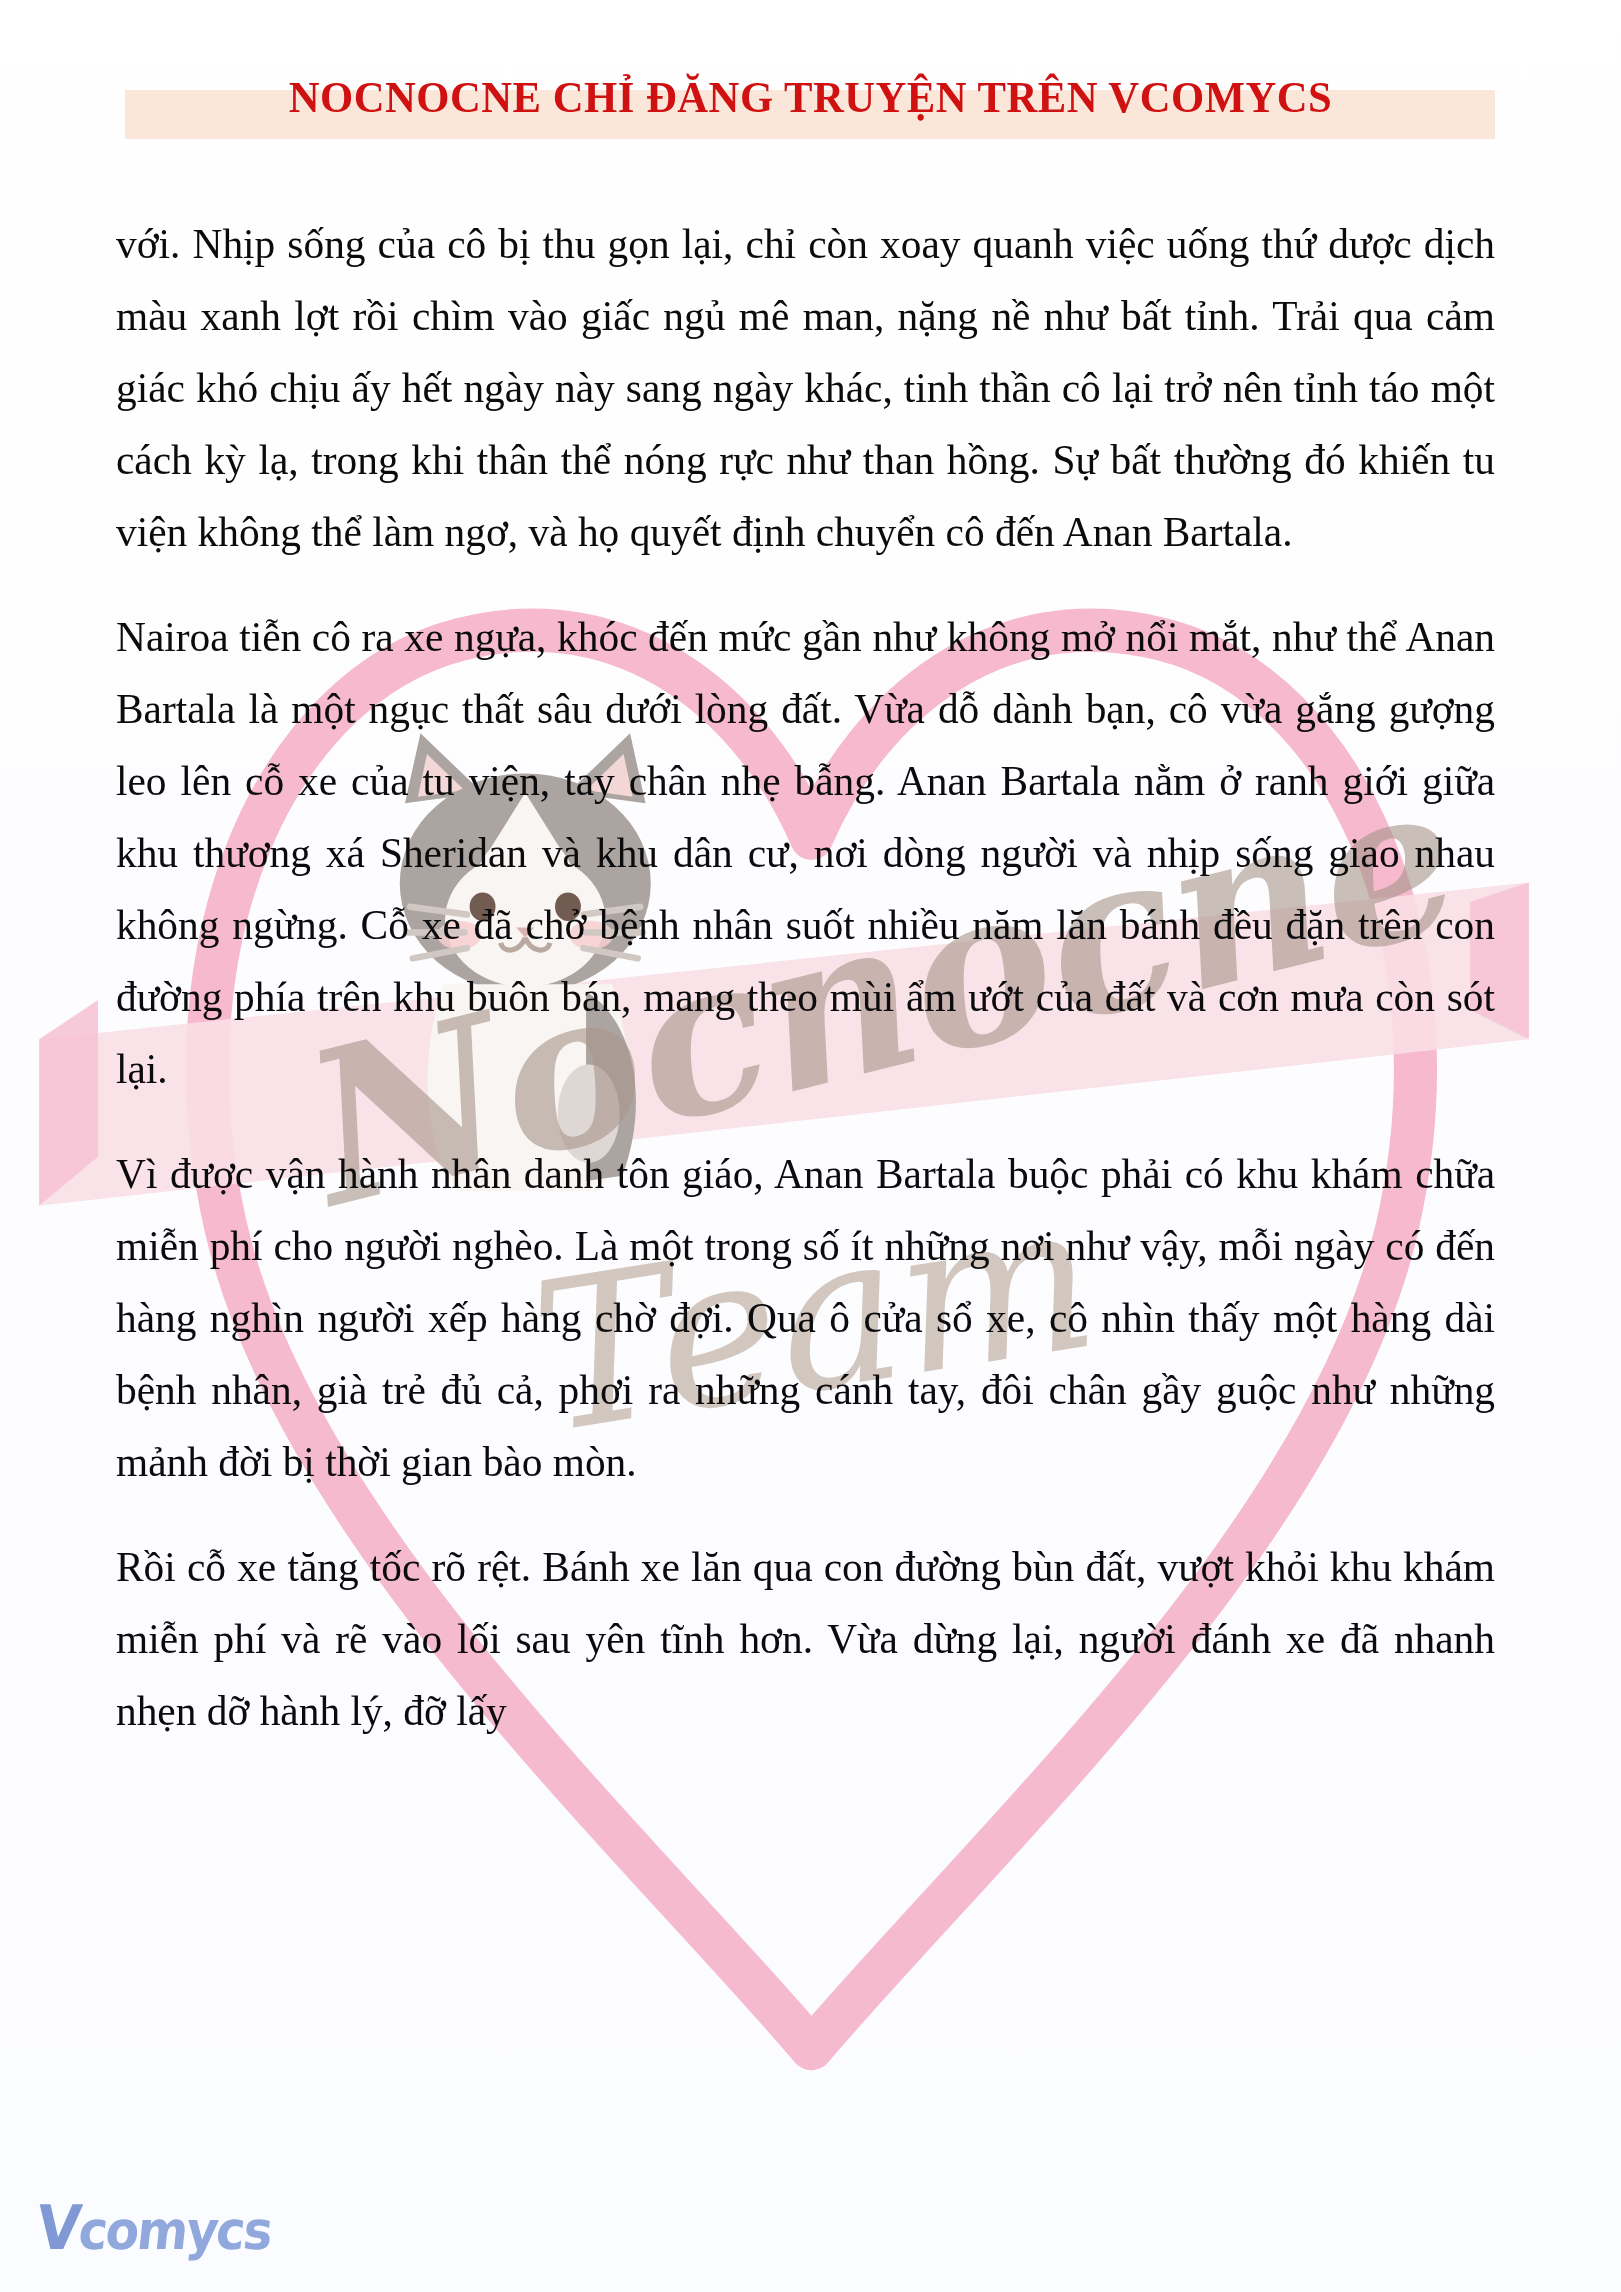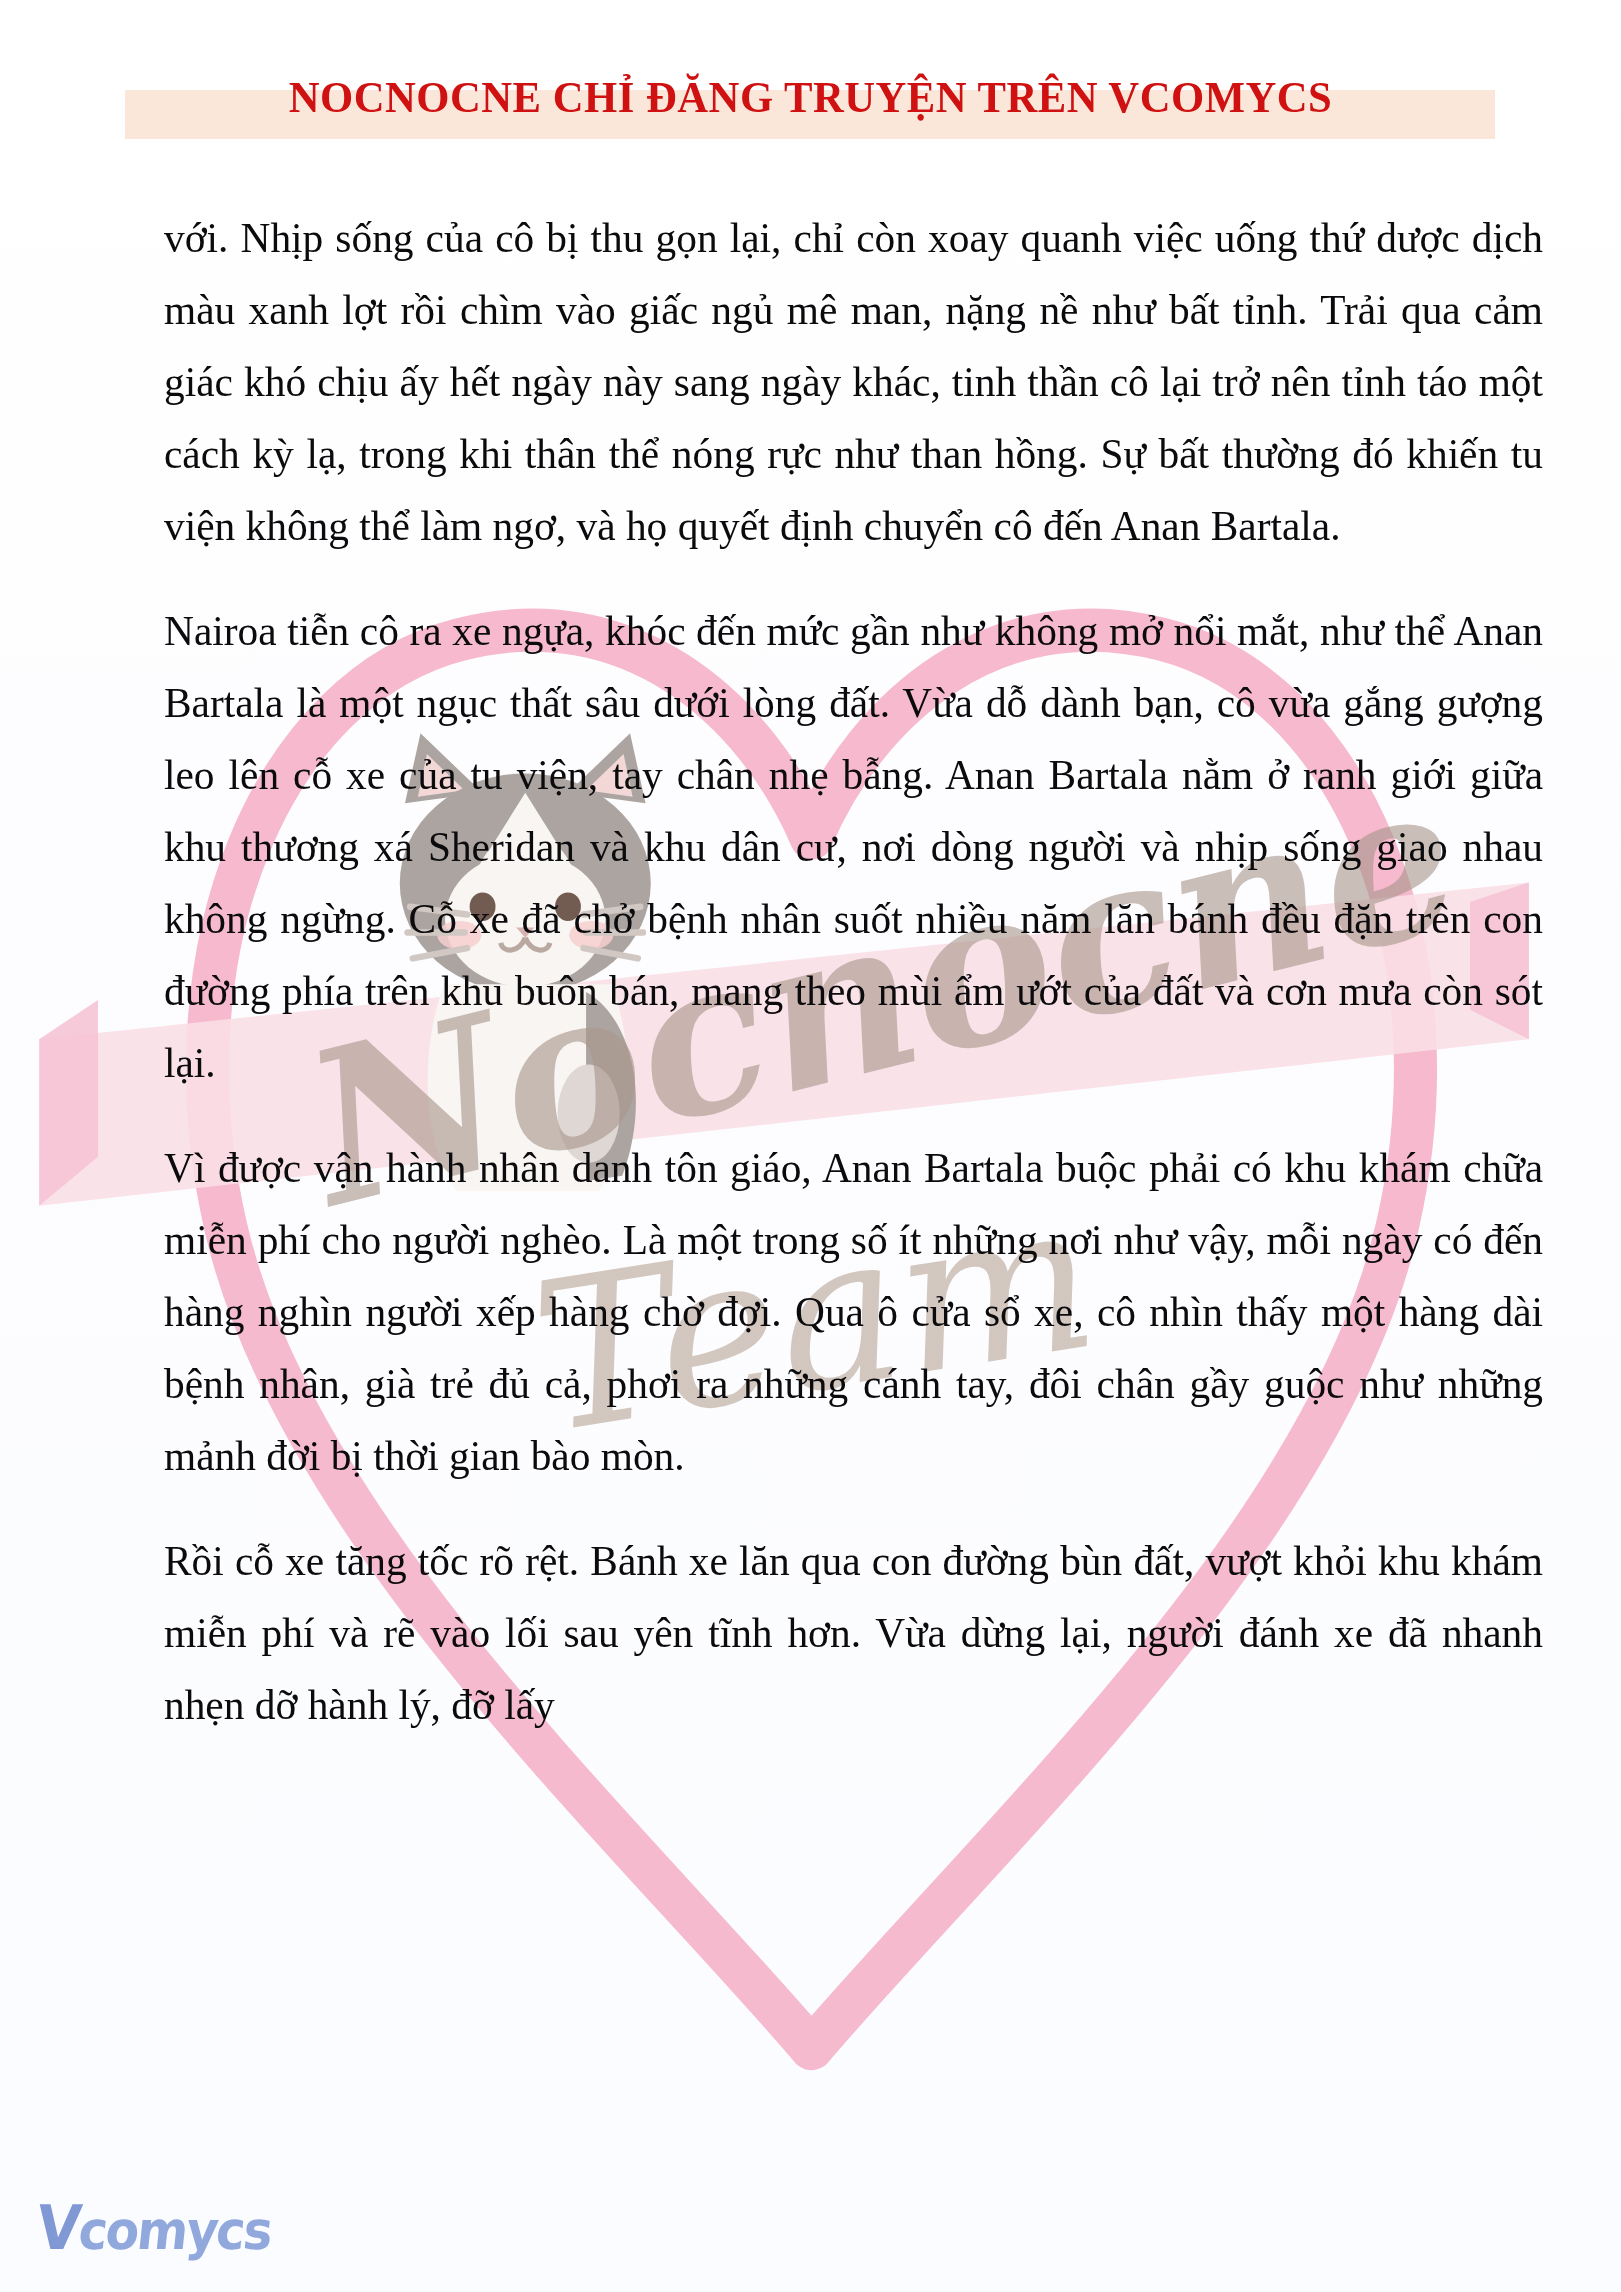--- a/index.html
+++ b/index.html
@@ -60,24 +60,23 @@
     letter-spacing: 0.5px;
     line-height: 1.0;
     white-space: nowrap;
     transform: scaleX(0.97);
   }
 
   
   .body-col {
     position: absolute;
     left: 116px;
-    top: 202px;
+    top: 208px;
     width: 1400px;
     z-index: 3;
-    margin-left: 48px;
   }
   .para {
     margin: 0 0 33px 0;
     color: #0b0b0d;
     font-size: 42px;
     line-height: 72px;
     text-align: justify;
     text-justify: inter-word;
     font-weight: 400;
     font-family: "Liberation Serif", "DejaVu Serif", serif;

